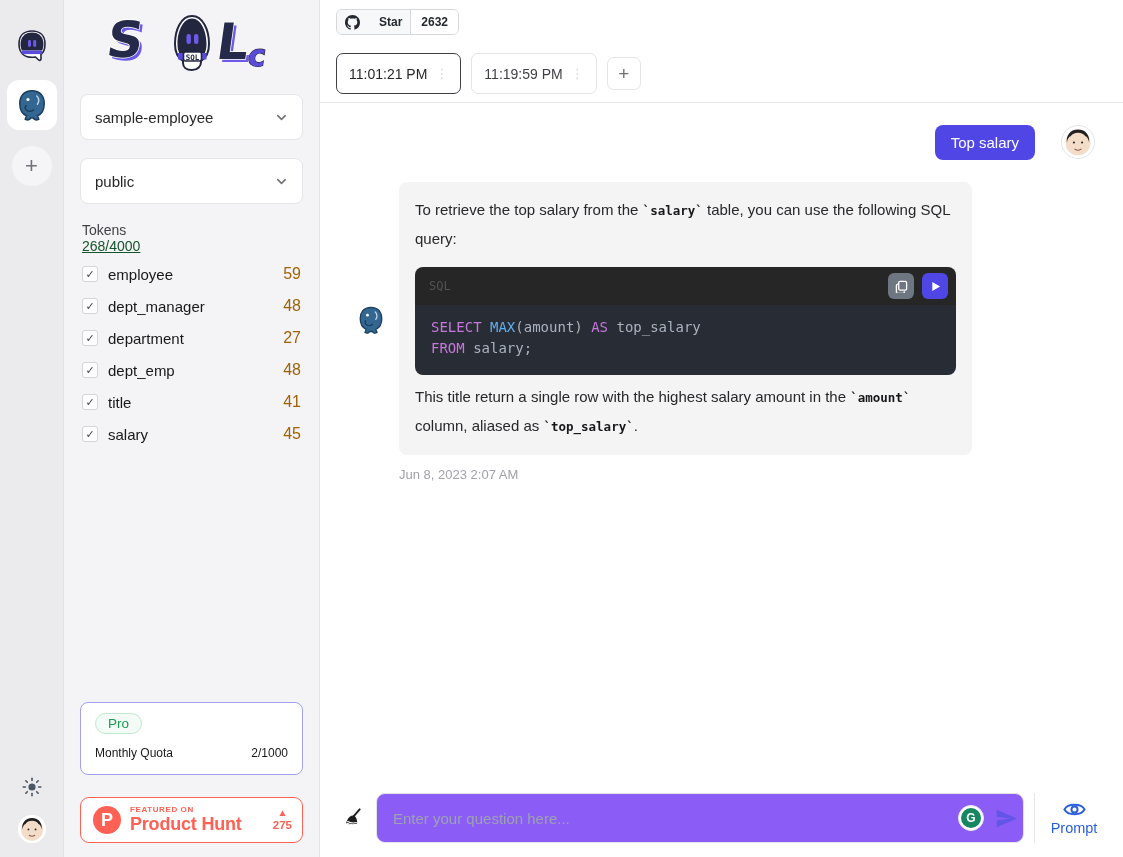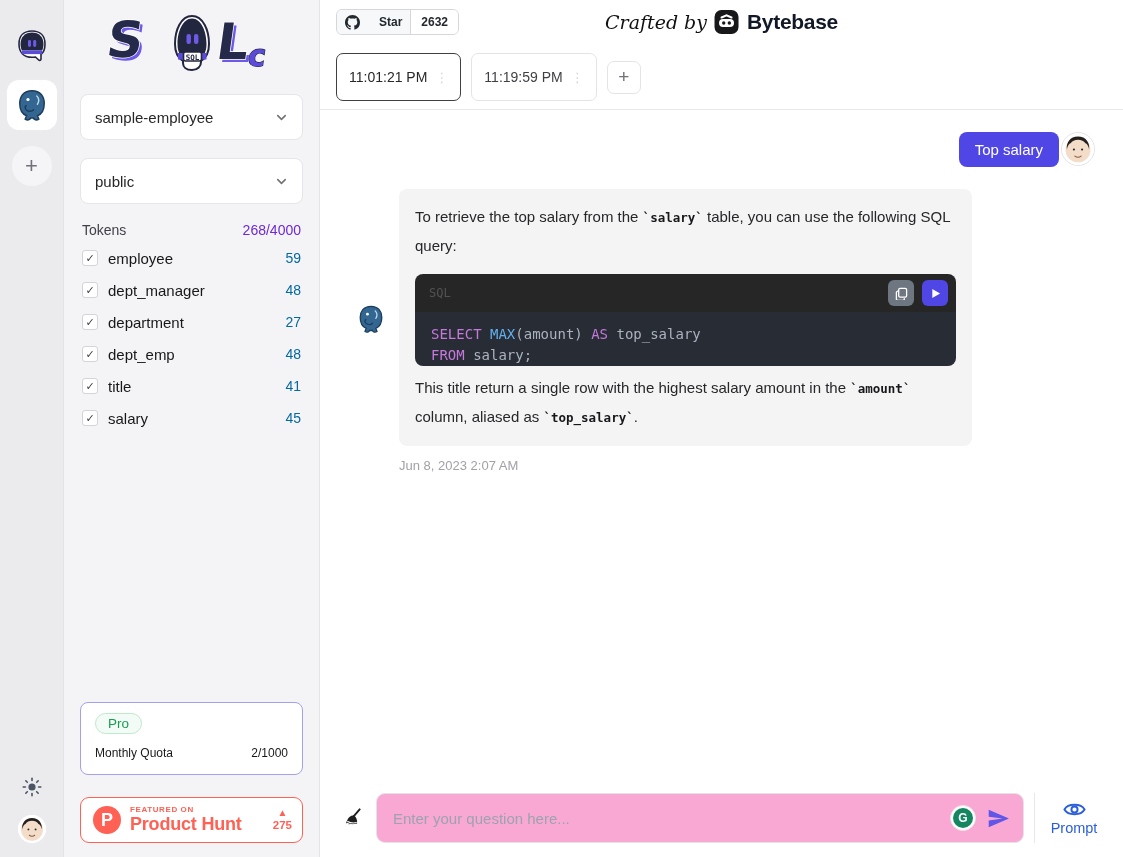--- a/index.html
+++ b/index.html
@@ -27,27 +27,27 @@
     display:flex; flex-direction:column; padding:6px 16px 14px 16px; flex-shrink:0; }
   .logo-wrap { display:flex; justify-content:center; padding:2px 0 8px 0; }
   .btn-refresh { display:flex; align-items:center; justify-content:center; gap:8px;
     height:36px; margin-top:14px; background:#fcfcfd; border:1px solid #e4e4e7; border-radius:8px;
     font-size:15px; color:#27272a; cursor:pointer; font-family:inherit; }
   .select { display:flex; align-items:center; justify-content:space-between;
     height:46px; margin-top:18px; background:#fff; border:1px solid #e6e6ea; border-radius:8px;
     padding:0 14px; font-size:15px; color:#27272a; cursor:pointer; }
   .select:nth-of-type(2) { margin-top:12px; }
   .tokens-row { display:flex; justify-content:space-between; margin:18px 2px 4px 2px;
-    font-size:14px; color:#3f3f46; }
-  .tokens-row .cnt { color:#6d28d9; }
+    font-size:14px; color:#3f3f46;flex-direction:column; }
+  .tokens-row .cnt { color:#14532d;text-decoration:underline; }
   .tbl-row { display:flex; align-items:center; height:32px; padding:0 2px; }
   .cbx { width:16px; height:16px; border:1px solid #d4d4d8; border-radius:3px; background:#fff;
     color:#3f3f46; font-size:11px; line-height:14px; text-align:center; cursor:pointer; flex-shrink:0; }
   .tbl-name { margin-left:10px; font-size:15px; color:#18181b; flex:1; }
-  .tbl-cnt { font-size:14px; color:#0369a1; }
+  .tbl-cnt { font-size:16px; color:#a16207; }
   .side-spacer { flex:1; }
   .quota-card { border:1px solid #a3a0ef; border-radius:8px; background:#fff;
     padding:10px 14px 14px 14px; margin-bottom:22px; }
   .pro-pill { display:inline-block; padding:2px 12px; border:1px solid #bfe8cd;
     border-radius:999px; background:#f2fbf5; color:#1a9c53; font-size:13.5px; }
   .quota-row { display:flex; justify-content:space-between; margin-top:12px;
     font-size:12px; color:#18181b; }
   .ph-badge { display:flex; align-items:center; border:1.5px solid #ff6154; border-radius:9px;
     background:#fff; height:46px; padding:0 10px 0 12px; cursor:pointer; text-decoration:none; }
   .ph-logo { width:28px; height:28px; border-radius:50%; background:#ff6154; color:#fff;
@@ -65,61 +65,61 @@
     overflow:hidden; font-size:12px; color:#24292f; cursor:pointer; }
   .star-left { display:flex; align-items:center; gap:19px; padding:0 8px; background:#f6f8fa;
     border-right:1px solid #d5d7da; font-weight:bold; }
   .star-count { display:flex; align-items:center; padding:0 10px; background:#fff; font-weight:bold; }
   .brand { position:absolute; left:50%; top:50%; transform:translate(-50%,-50%);
     display:flex; align-items:center; gap:7px; }
   .crafted { font-family:"DejaVu Serif", serif; font-style:italic; font-size:19px; color:#111; }
   .brand-name { font-size:21px; font-weight:bold; color:#111827; letter-spacing:-.3px; }
   .tabs { display:flex; align-items:center; gap:10px; padding:9px 0 8px 16px;
     border-bottom:1px solid #e8e8ec; }
-  .tab { display:flex; align-items:center; gap:8px; height:48px; padding:0 12px;
+  .tab { display:flex; align-items:center; gap:8px; height:41px; padding:0 12px;
     border:1px solid #e4e4e7; border-radius:7px; background:#fff; font-size:14px;
     color:#3f3f46; cursor:pointer; }
   .tab.active { border-color:#3f3f46; color:#27272a; }
   .tab .dots { color:#d4d4d8; font-size:13px; }
   .tab-add { width:34px; height:33px; border:1px solid #e4e4e7; border-radius:7px; background:#fff;
     color:#71717a; font-size:19px; cursor:pointer; display:flex; align-items:center; justify-content:center; }
 
   
   .chat { flex:1; overflow:hidden; padding:22px 28px 0 36px; }
-  .msg-user { display:flex; justify-content:flex-end; align-items:flex-start; gap:2px; }
+  .msg-user { display:flex; justify-content:flex-end; align-items:flex-start; gap:26px; }
   .bubble-user { background:#4f46e5; color:#fff; font-size:15px; padding:8px 16px;
     border-radius:8px; line-height:19px; }
   .avatar-user { width:34px; height:34px; border-radius:50%; border:1px solid #e4e4e7;
     overflow:hidden; background:#fff; flex-shrink:0; }
   .msg-bot { display:flex; align-items:center; gap:13px; margin-top:22px; }
   .avatar-bot { width:30px; height:30px; flex-shrink:0; margin-top:2px; }
   .bubble-bot { background:#f4f4f5; border-radius:8px; padding:6px 16px 14px 16px;
     max-width:573px; font-size:15px; color:#27272a; }
   .bubble-bot p { line-height:28px; margin-top:8px; }
   .inline-code { font-family:"DejaVu Sans Mono", monospace; font-weight:bold; font-size:12.5px;
     color:#18181b; }
   .code-block { border-radius:8px; overflow:hidden; margin:14px 0 6px 0; }
   .code-head { background:#262626; height:38px; display:flex; align-items:center; padding:0 8px 0 14px; }
   .code-lang { font-size:12px; color:#525252; font-family:"DejaVu Sans Mono", monospace; flex:1; }
   .code-btn { width:26px; height:26px; border:none; border-radius:6px; margin-left:8px;
     display:flex; align-items:center; justify-content:center; cursor:pointer; }
   .code-btn.copy { background:#6e7681; }
   .code-btn.run { background:#4f46e5; }
-  .code-body { background:#282c34; padding:12px 16px 0 16px;
+  .code-body { background:#282c34; padding:12px 16px 16px 16px;
     font-family:"DejaVu Sans Mono", monospace; font-size:14px; line-height:21px; white-space:pre; }
   .tok-kw { color:#c678dd; } .tok-fn { color:#61afef; } .tok-pl { color:#abb2bf; }
   .timestamp { margin:12px 0 0 43px; font-size:13px; color:#a1a1aa; }
 
   
   .composer { position:absolute; left:0; right:0; bottom:0; background:#fff;
     display:flex; align-items:center; padding:8px 20px 14px 16px; gap:10px; }
   .broom-btn { width:30px; height:30px; border:none; background:transparent; cursor:pointer;
     display:flex; align-items:center; justify-content:center; }
   .input-wrap { flex:1; height:50px; border:1px solid #e4e4e7; border-radius:9px;
-    display:flex; align-items:center; padding:0 12px 0 16px; background:#f9a8d4; }
+    display:flex; align-items:center; padding:0 4px 0 16px; background:#8b5cf6; }
   .input-wrap input { flex:1; border:none; outline:none; font-size:15px; color:#27272a;
     font-family:inherit; background:transparent; }
   .input-wrap input::placeholder { color:#9ca3af; }
   .gram { width:26px; height:26px; border-radius:50%; background:#fff; border:1px solid #e8e8e8;
     display:flex; align-items:center; justify-content:center; margin-right:10px; }
   .gram .g { width:20px; height:20px; border-radius:50%; background:#15865f; color:#fff;
     font-size:12px; font-weight:bold; display:flex; align-items:center; justify-content:center; }
   .send-btn { border:none; background:transparent; cursor:pointer; display:flex; }
   .comp-divider { width:1px; height:50px; background:#e8e8ec; }
   .prompt-btn { width:58px; border:none; background:transparent; cursor:pointer;
@@ -278,31 +278,20 @@
   <main class="main">
     <div class="main-head">
       <div class="star-badge">
         <span class="star-left">
           <svg width="15" height="15" viewBox="0 0 16 16">
             <path fill="#24292f" d="M8 0C3.58 0 0 3.58 0 8c0 3.54 2.29 6.53 5.47 7.59.4.07.55-.17.55-.38 0-.19-.01-.82-.01-1.49-2.01.37-2.53-.49-2.69-.94-.09-.23-.48-.94-.82-1.13-.28-.15-.68-.52-.01-.53.63-.01 1.08.58 1.23.82.72 1.21 1.87.87 2.33.66.07-.52.28-.87.51-1.07-1.78-.2-3.64-.89-3.64-3.95 0-.87.31-1.59.82-2.15-.08-.2-.36-1.02.08-2.12 0 0 .67-.21 2.2.82.64-.18 1.32-.27 2-.27s1.36.09 2 .27c1.53-1.04 2.2-.82 2.2-.82.44 1.1.16 1.92.08 2.12.51.56.82 1.27.82 2.15 0 3.07-1.87 3.75-3.65 3.95.29.25.54.73.54 1.48 0 1.07-.01 1.93-.01 2.2 0 .21.15.46.55.38A8.01 8.01 0 0 0 16 8c0-4.42-3.58-8-8-8z"></path>
           </svg>
           <span>Star</span>
         </span>
         <span class="star-count">2632</span>
-      </div>
-      <div class="brand">
-        <span class="crafted">Crafted by</span>
-        <svg width="26" height="26" viewBox="0 0 26 26">
-          <rect x="1" y="1" width="24" height="24" rx="7" fill="#18181b"></rect>
-          <path d="M8 8.5 l5-2.2 5 2.2" stroke="#fff" stroke-width="2" fill="none" stroke-linecap="round"></path>
-          <rect x="5.5" y="10" width="15" height="8" rx="4" fill="#fff"></rect>
-          <circle cx="10.2" cy="14" r="1.7" fill="#18181b"></circle>
-          <circle cx="15.8" cy="14" r="1.7" fill="#18181b"></circle>
-        </svg>
-        <span class="brand-name">Bytebase</span>
       </div>
     </div>
 
     <div class="tabs">
       <div class="tab active">
         <span>11:01:21 PM</span>
         <span class="dots">⋮</span>
       </div>
       <div class="tab">
         <span>11:19:59 PM</span>

